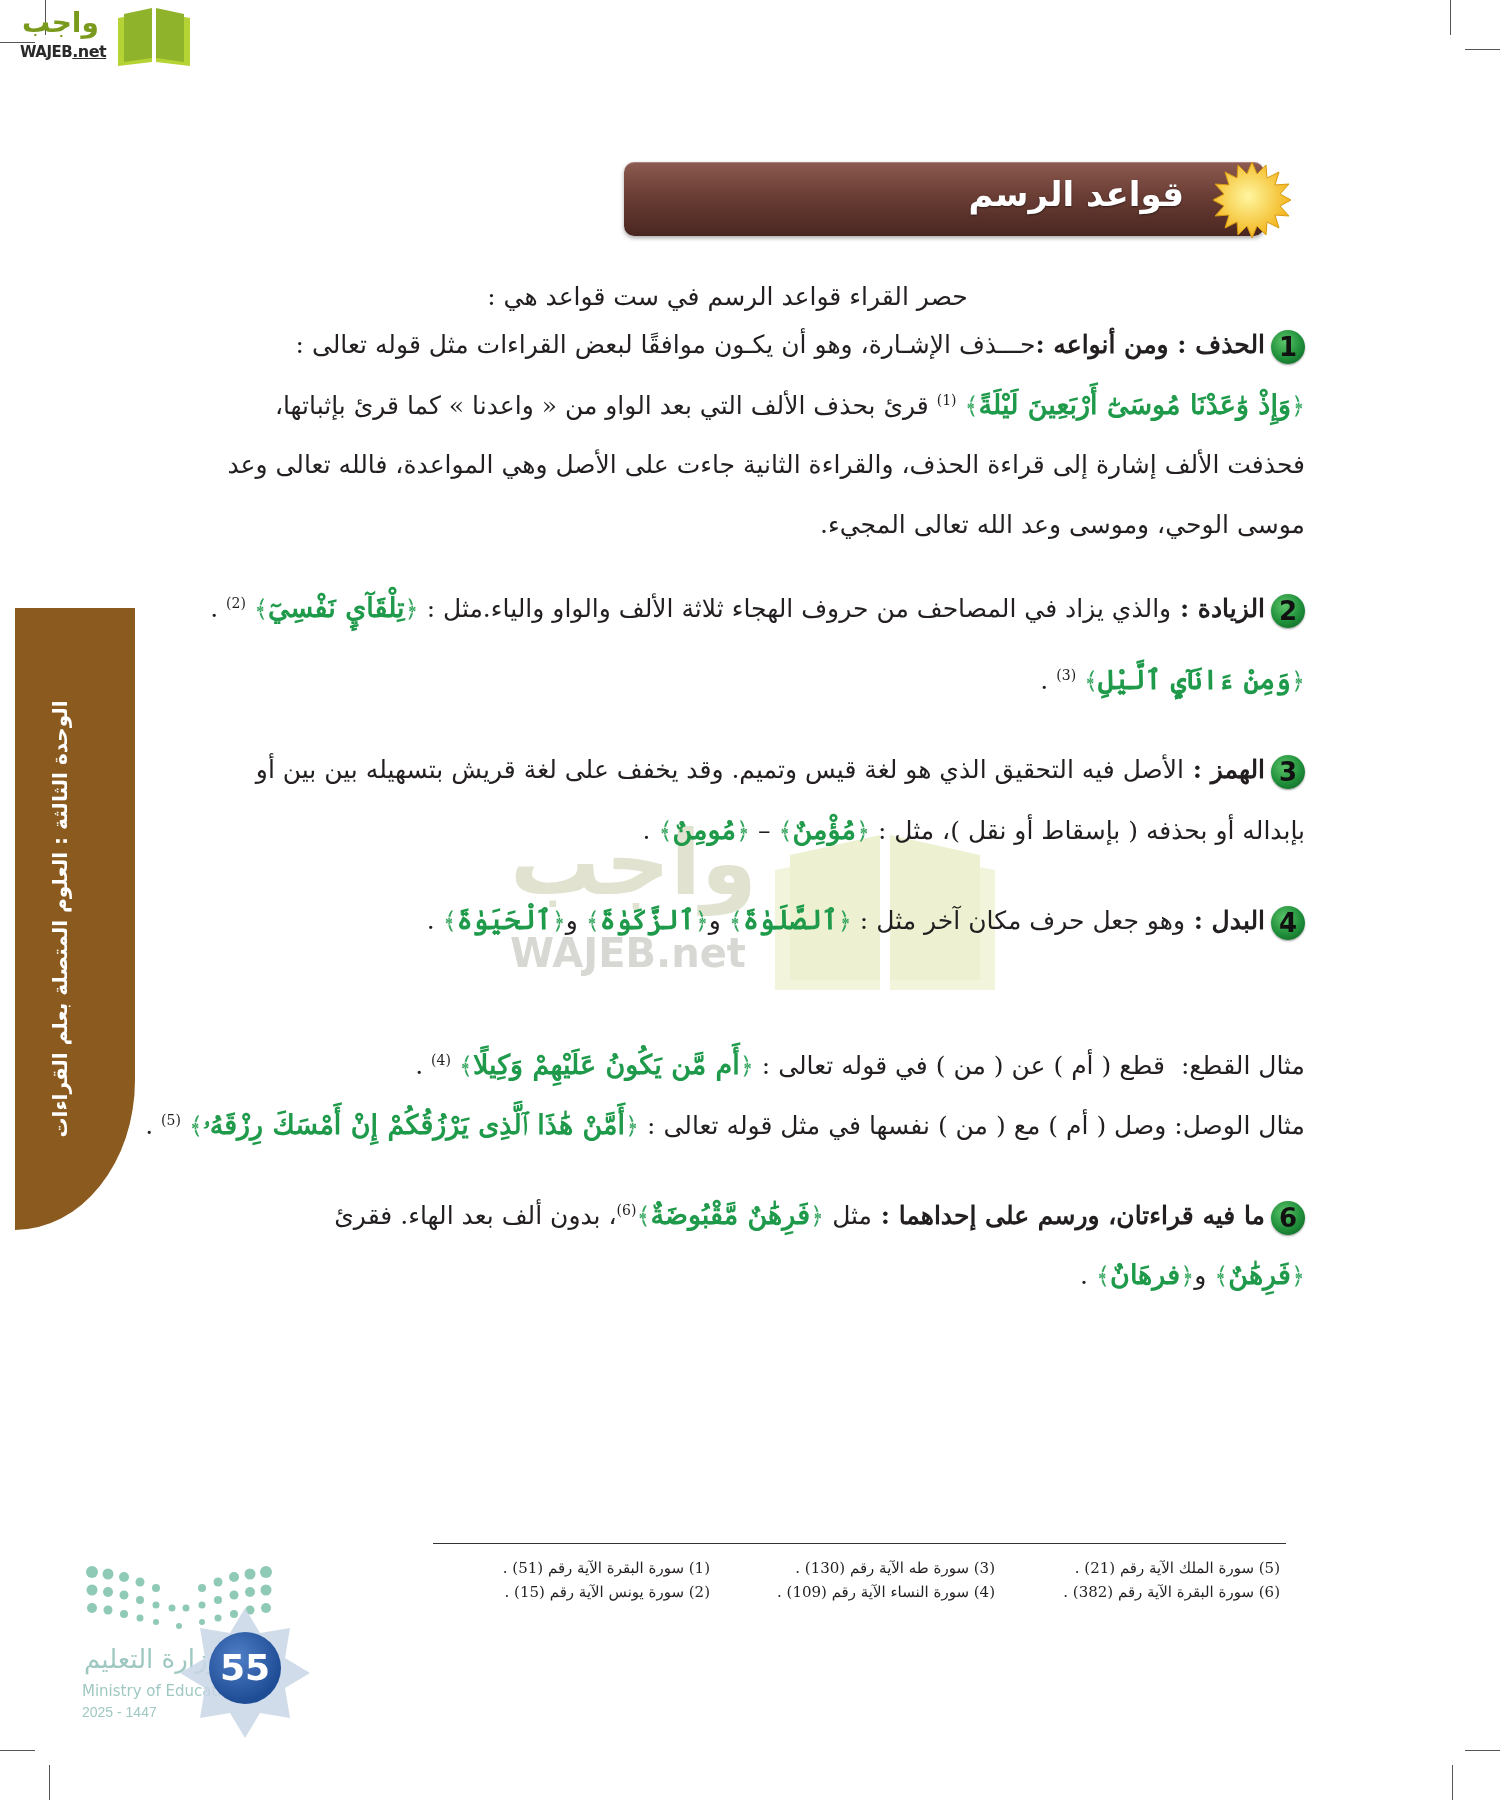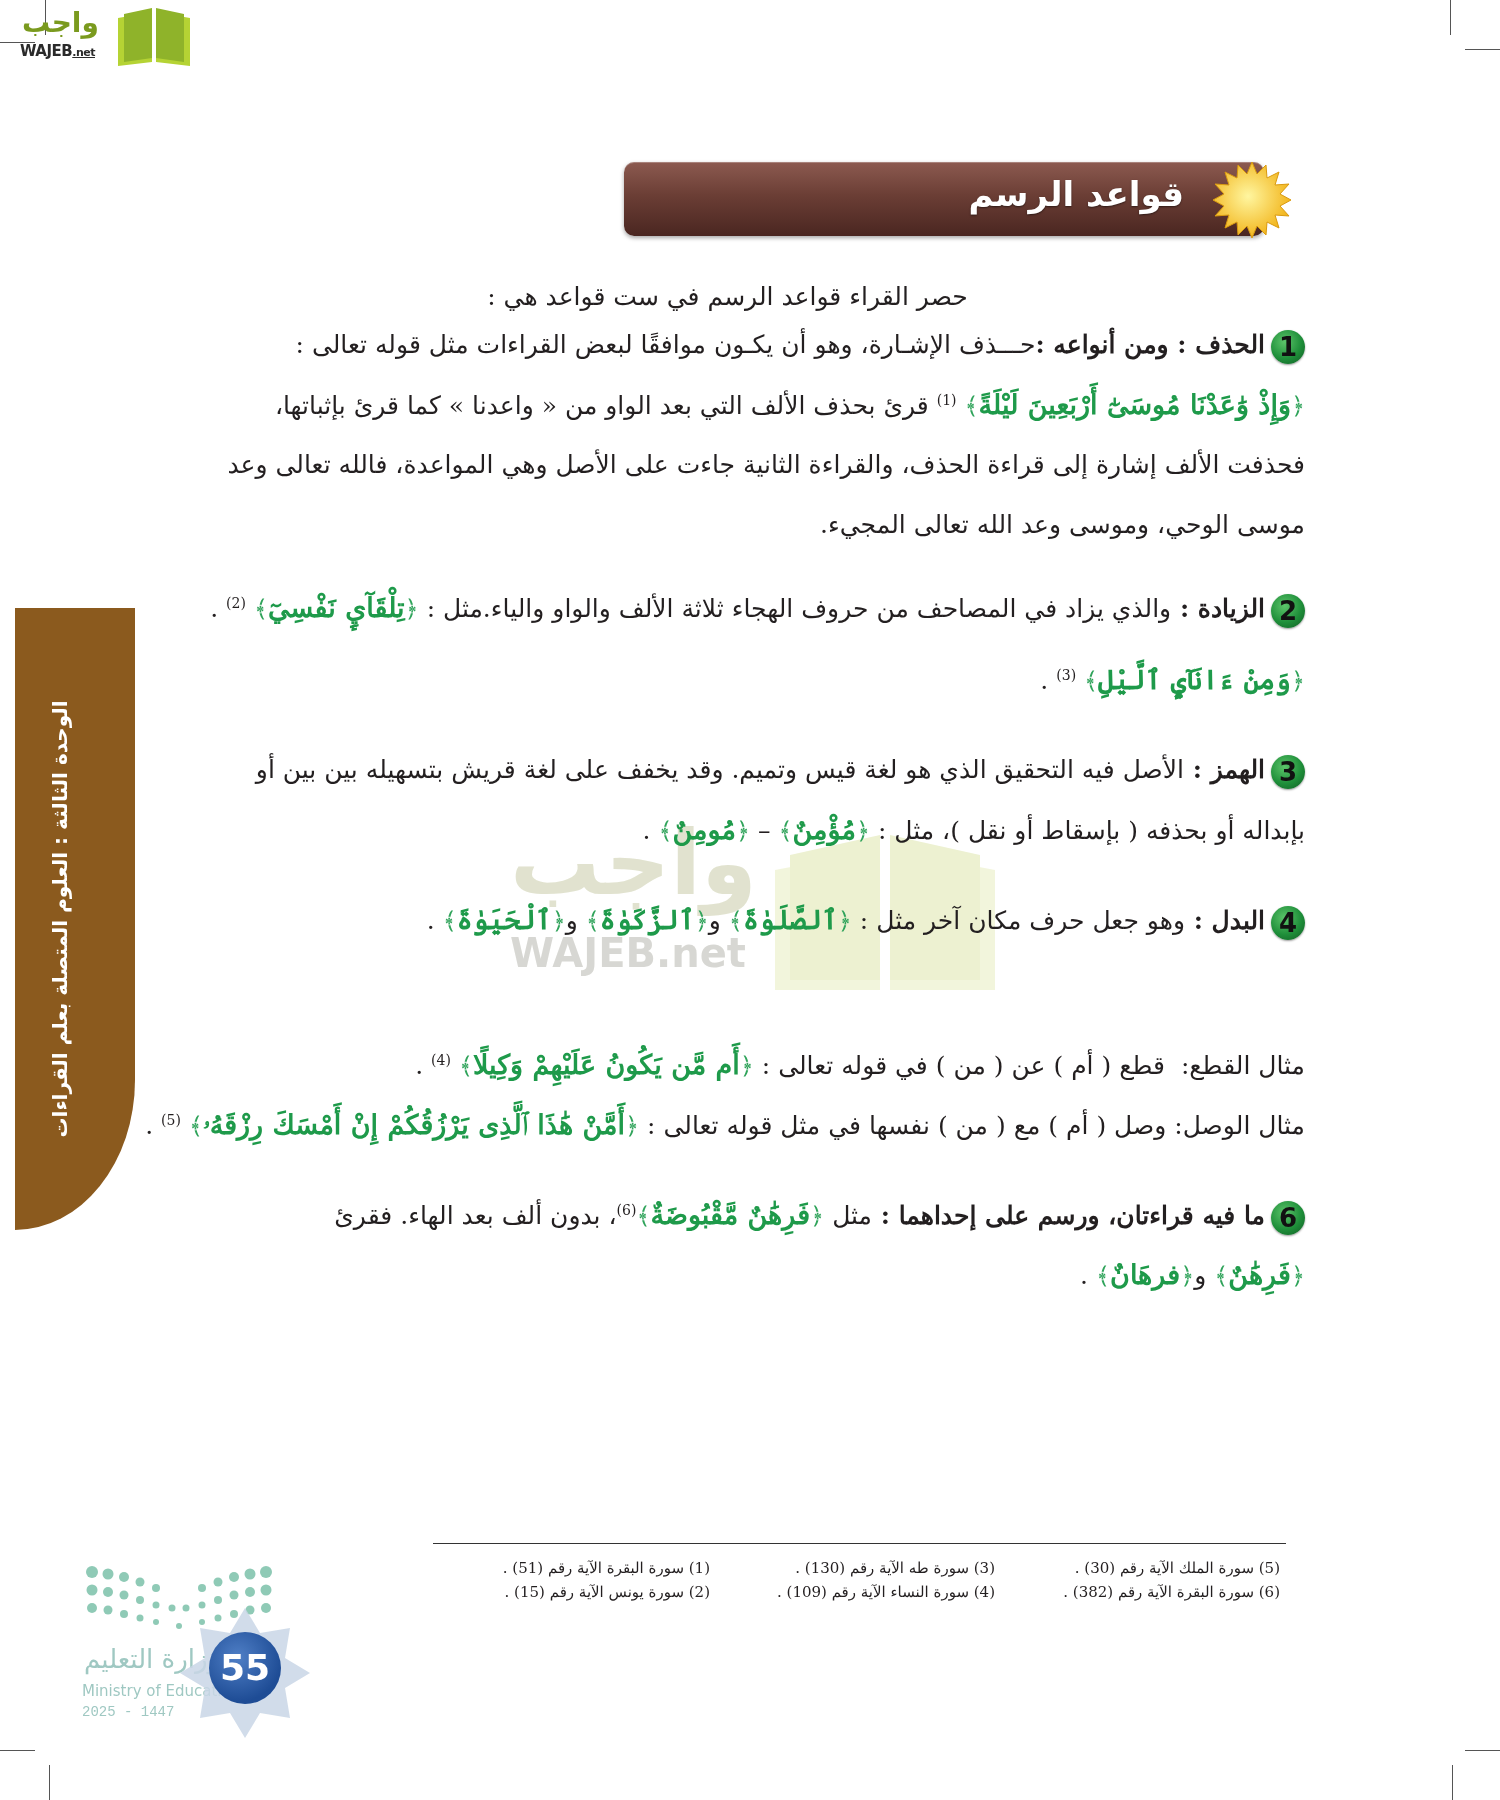--- a/index.html
+++ b/index.html
@@ -7,21 +7,21 @@
       width: 1500px; height: 1800px; position: relative; overflow: hidden;
       font-family: "DejaVu Serif", "Liberation Serif", serif;
       color: #231f20;
     }
     
     .crop { position: absolute; background: #555; }
     
     .logo { position: absolute; left: 8px; top: 4px; width: 180px; height: 62px; }
     .logo-ar { position: absolute; left: 14px; top: 2px; font-family: "DejaVu Sans", sans-serif; font-weight: bold; font-size: 28px; color: #7a9a1e; direction: rtl; }
     .logo-en { position: absolute; left: 12px; top: 38px; font-family: "DejaVu Sans", sans-serif; font-weight: bold; font-size: 15px; color: #2a2a2a; letter-spacing: -0.5px; }
-    .logo-en small { font-size: 11px; text-decoration: underline; }
+    .logo-en small { font-size: 16px; text-decoration: underline; }
     .logo-book { position: absolute; left: 106px; top: 4px; width: 80px; height: 58px; }
 
     
     .banner {
       position: absolute; left: 624px; top: 162px; width: 640px; height: 74px;
       border-radius: 10px;
       background: linear-gradient(180deg, #8c5a50 0%, #6b3e35 45%, #4a2621 100%);
       box-shadow: 0 2px 4px rgba(0,0,0,0.35), inset 0 1px 0 rgba(255,255,255,0.25);
     }
     .banner-title {
@@ -72,21 +72,21 @@
       position: absolute; left: 430px; top: 1556px; width: 850px; display: flex; flex-direction: row-reverse;
       justify-content: space-between; direction: rtl; font-size: 15px; line-height: 24px;
     }
     .fn-col { width: 280px; text-align: right; }
 
     
     .ministry { position: absolute; left: 80px; top: 1560px; width: 230px; height: 170px; }
     .dots { position: absolute; left: 4px; top: 4px; width: 190px; height: 70px; }
     .ministry-ar { position: absolute; left: 4px; top: 84px; font-family: "DejaVu Sans", sans-serif; font-size: 26px; color: #9fc8c2; direction: rtl; }
     .ministry-en { position: absolute; left: 2px; top: 122px; font-family: "DejaVu Sans", sans-serif; font-size: 15px; color: #9fc8c2; }
-    .ministry-year { position: absolute; left: 2px; top: 144px; font-family: Liberation Mono, monospace; font-size: 14px; color: #9fc8c2; }
+    .ministry-year { position: absolute; left: 2px; top: 144px; font-family: Liberation Sans, sans-serif; font-size: 14px; color: #9fc8c2; }
     .page-star { position: absolute; left: 180px; top: 1608px; width: 130px; height: 130px; }
     .page-num {
       position: absolute; left: 209px; top: 1632px; width: 72px; height: 72px; border-radius: 50%;
       background: radial-gradient(circle at 40% 35%, #4f7fc6 0%, #1e4c95 70%);
       color: #fff; font-family: "DejaVu Sans", sans-serif; font-weight: bold; font-size: 36px;
       line-height: 72px; text-align: center;
     }
   </style>
 </head>
 <body>
@@ -188,21 +188,21 @@
 <div class="footnotes">
   <div class="fn-col">
     <div>(1) سورة البقرة الآية رقم (51) .</div>
     <div>(2) سورة يونس الآية رقم (15) .</div>
   </div>
   <div class="fn-col">
     <div>(3) سورة طه الآية رقم (130) .</div>
     <div>(4) سورة النساء الآية رقم (109) .</div>
   </div>
   <div class="fn-col">
-    <div>(5) سورة الملك الآية رقم (30) .</div>
+    <div>(5) سورة الملك الآية رقم (21) .</div>
     <div>(6) سورة البقرة الآية رقم (382) .</div>
   </div>
 </div>
 
 <div class="ministry">
   <svg class="dots" viewBox="0 0 190 70">
     <g fill="#8fcab6">
       <circle cx="8" cy="8" r="6"></circle>
         <circle cx="24" cy="10" r="5.5"></circle>
         <circle cx="40" cy="13" r="5"></circle>

